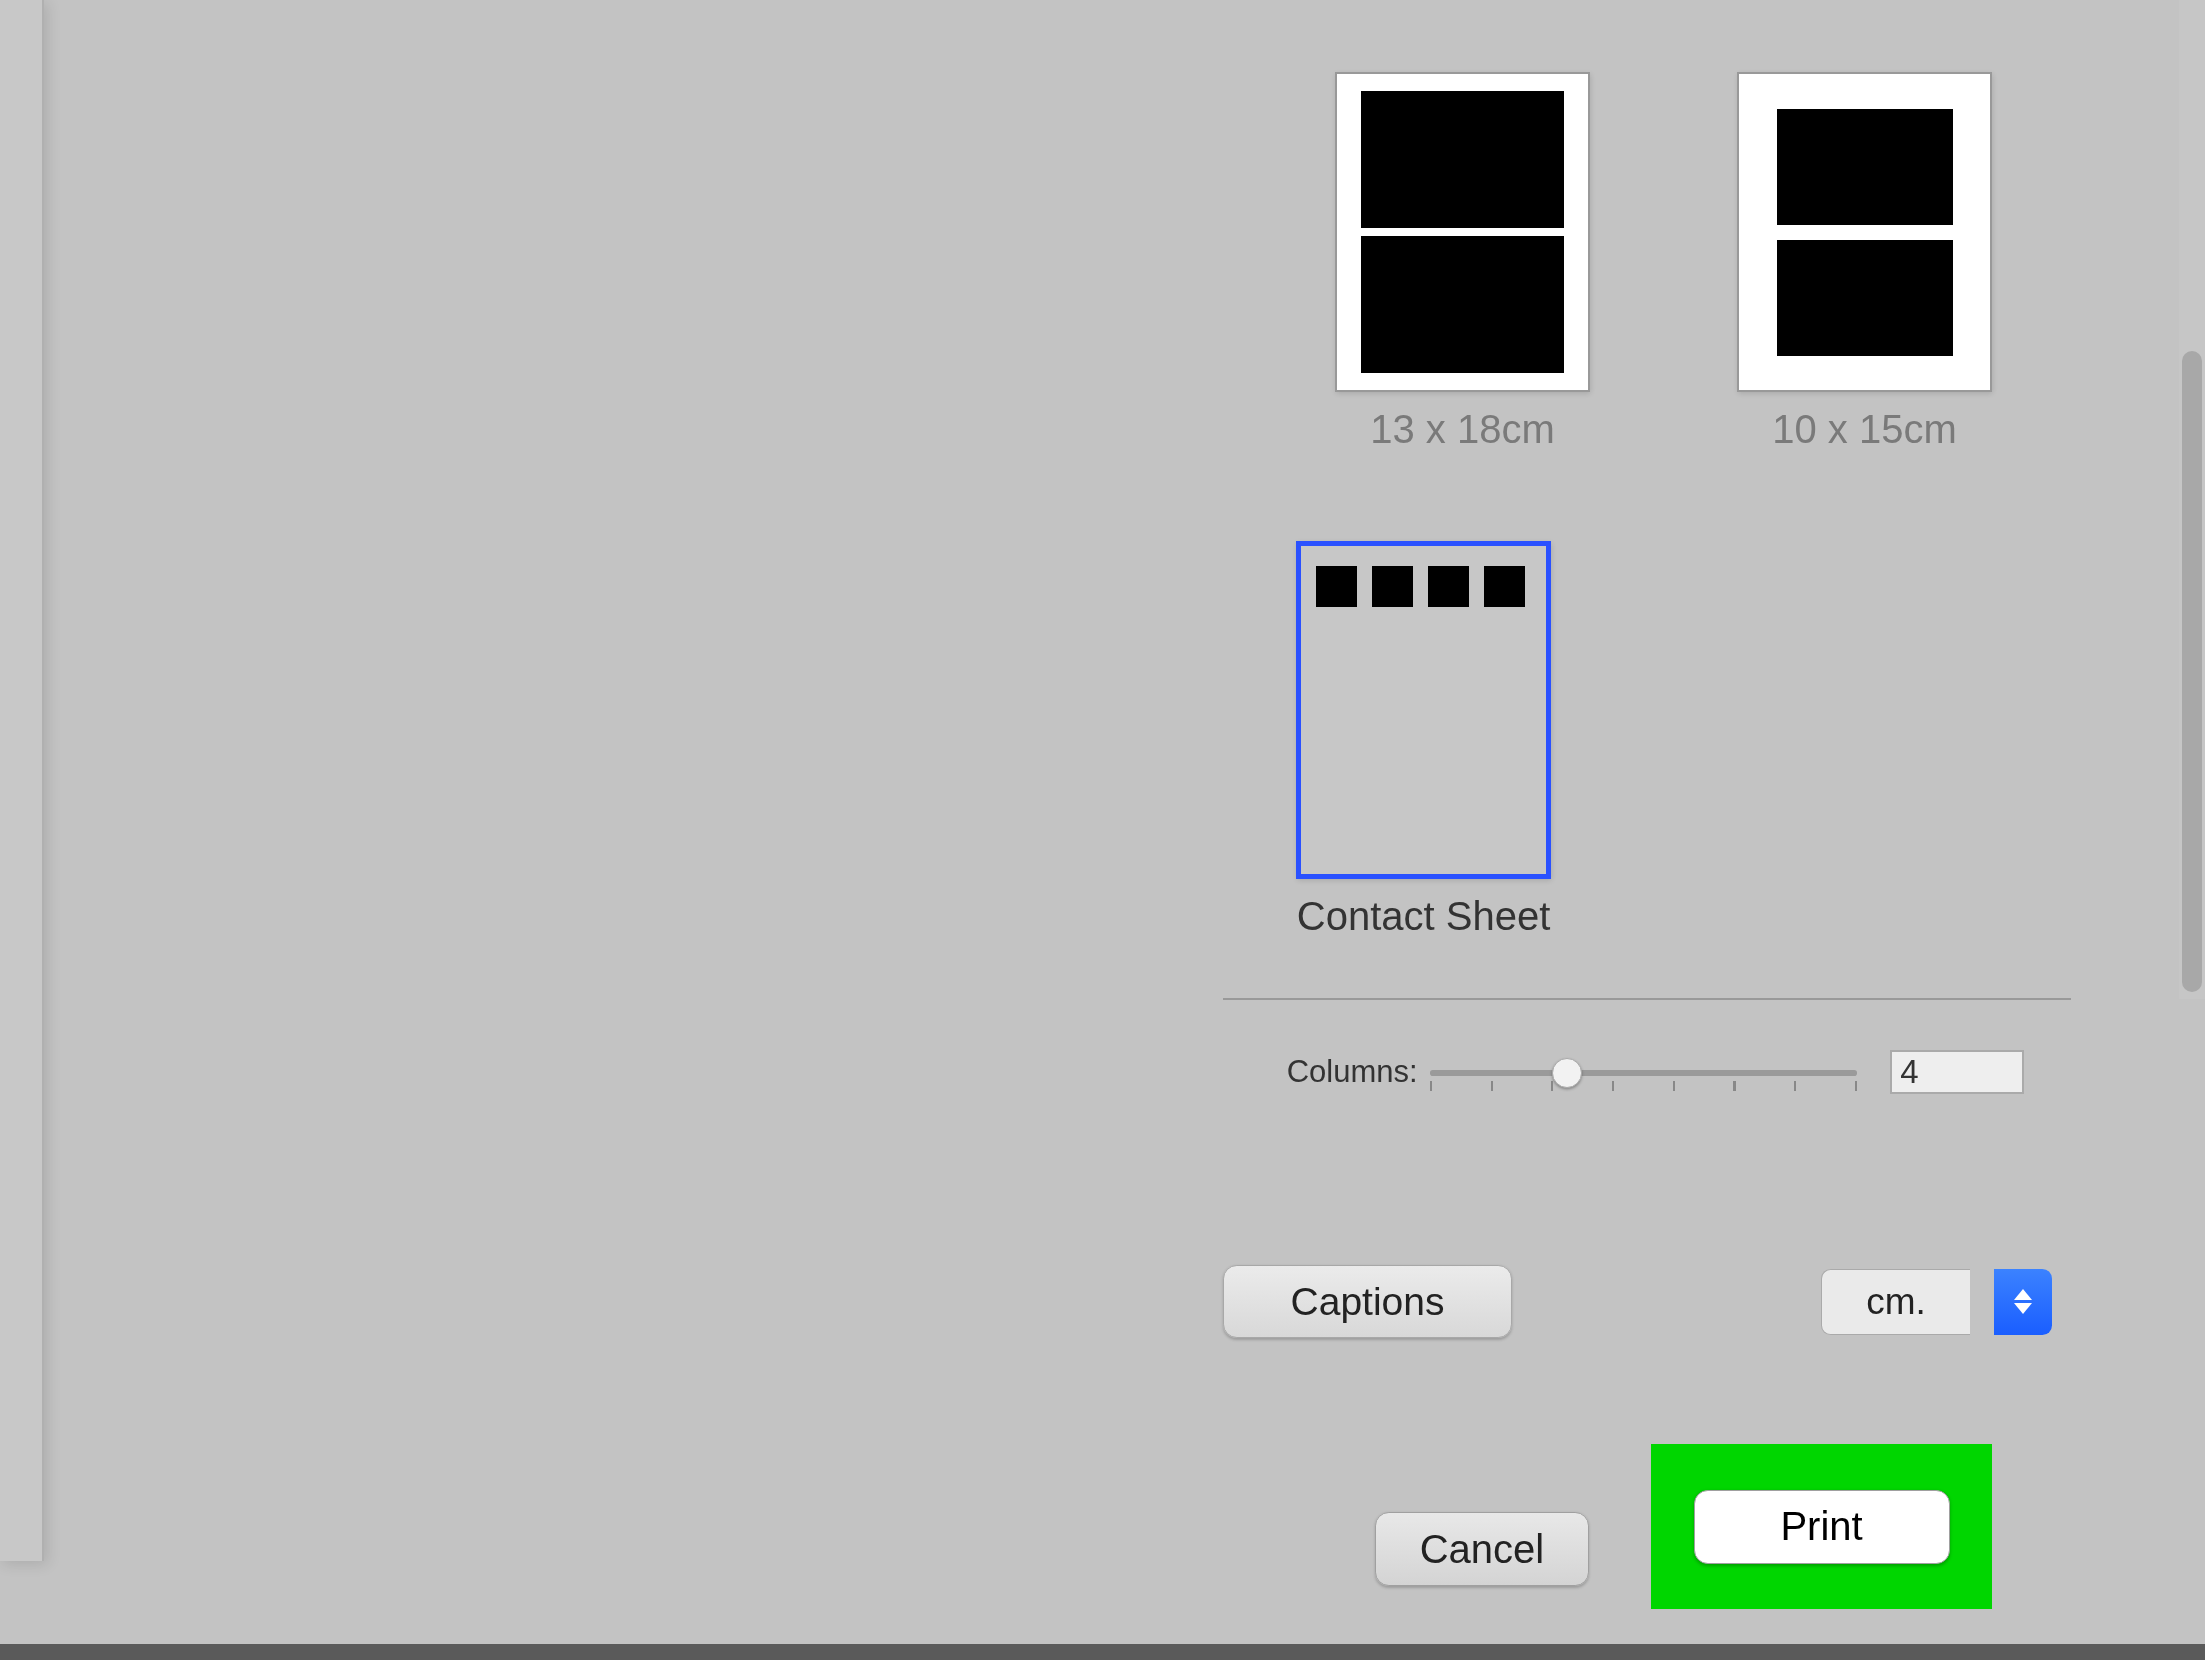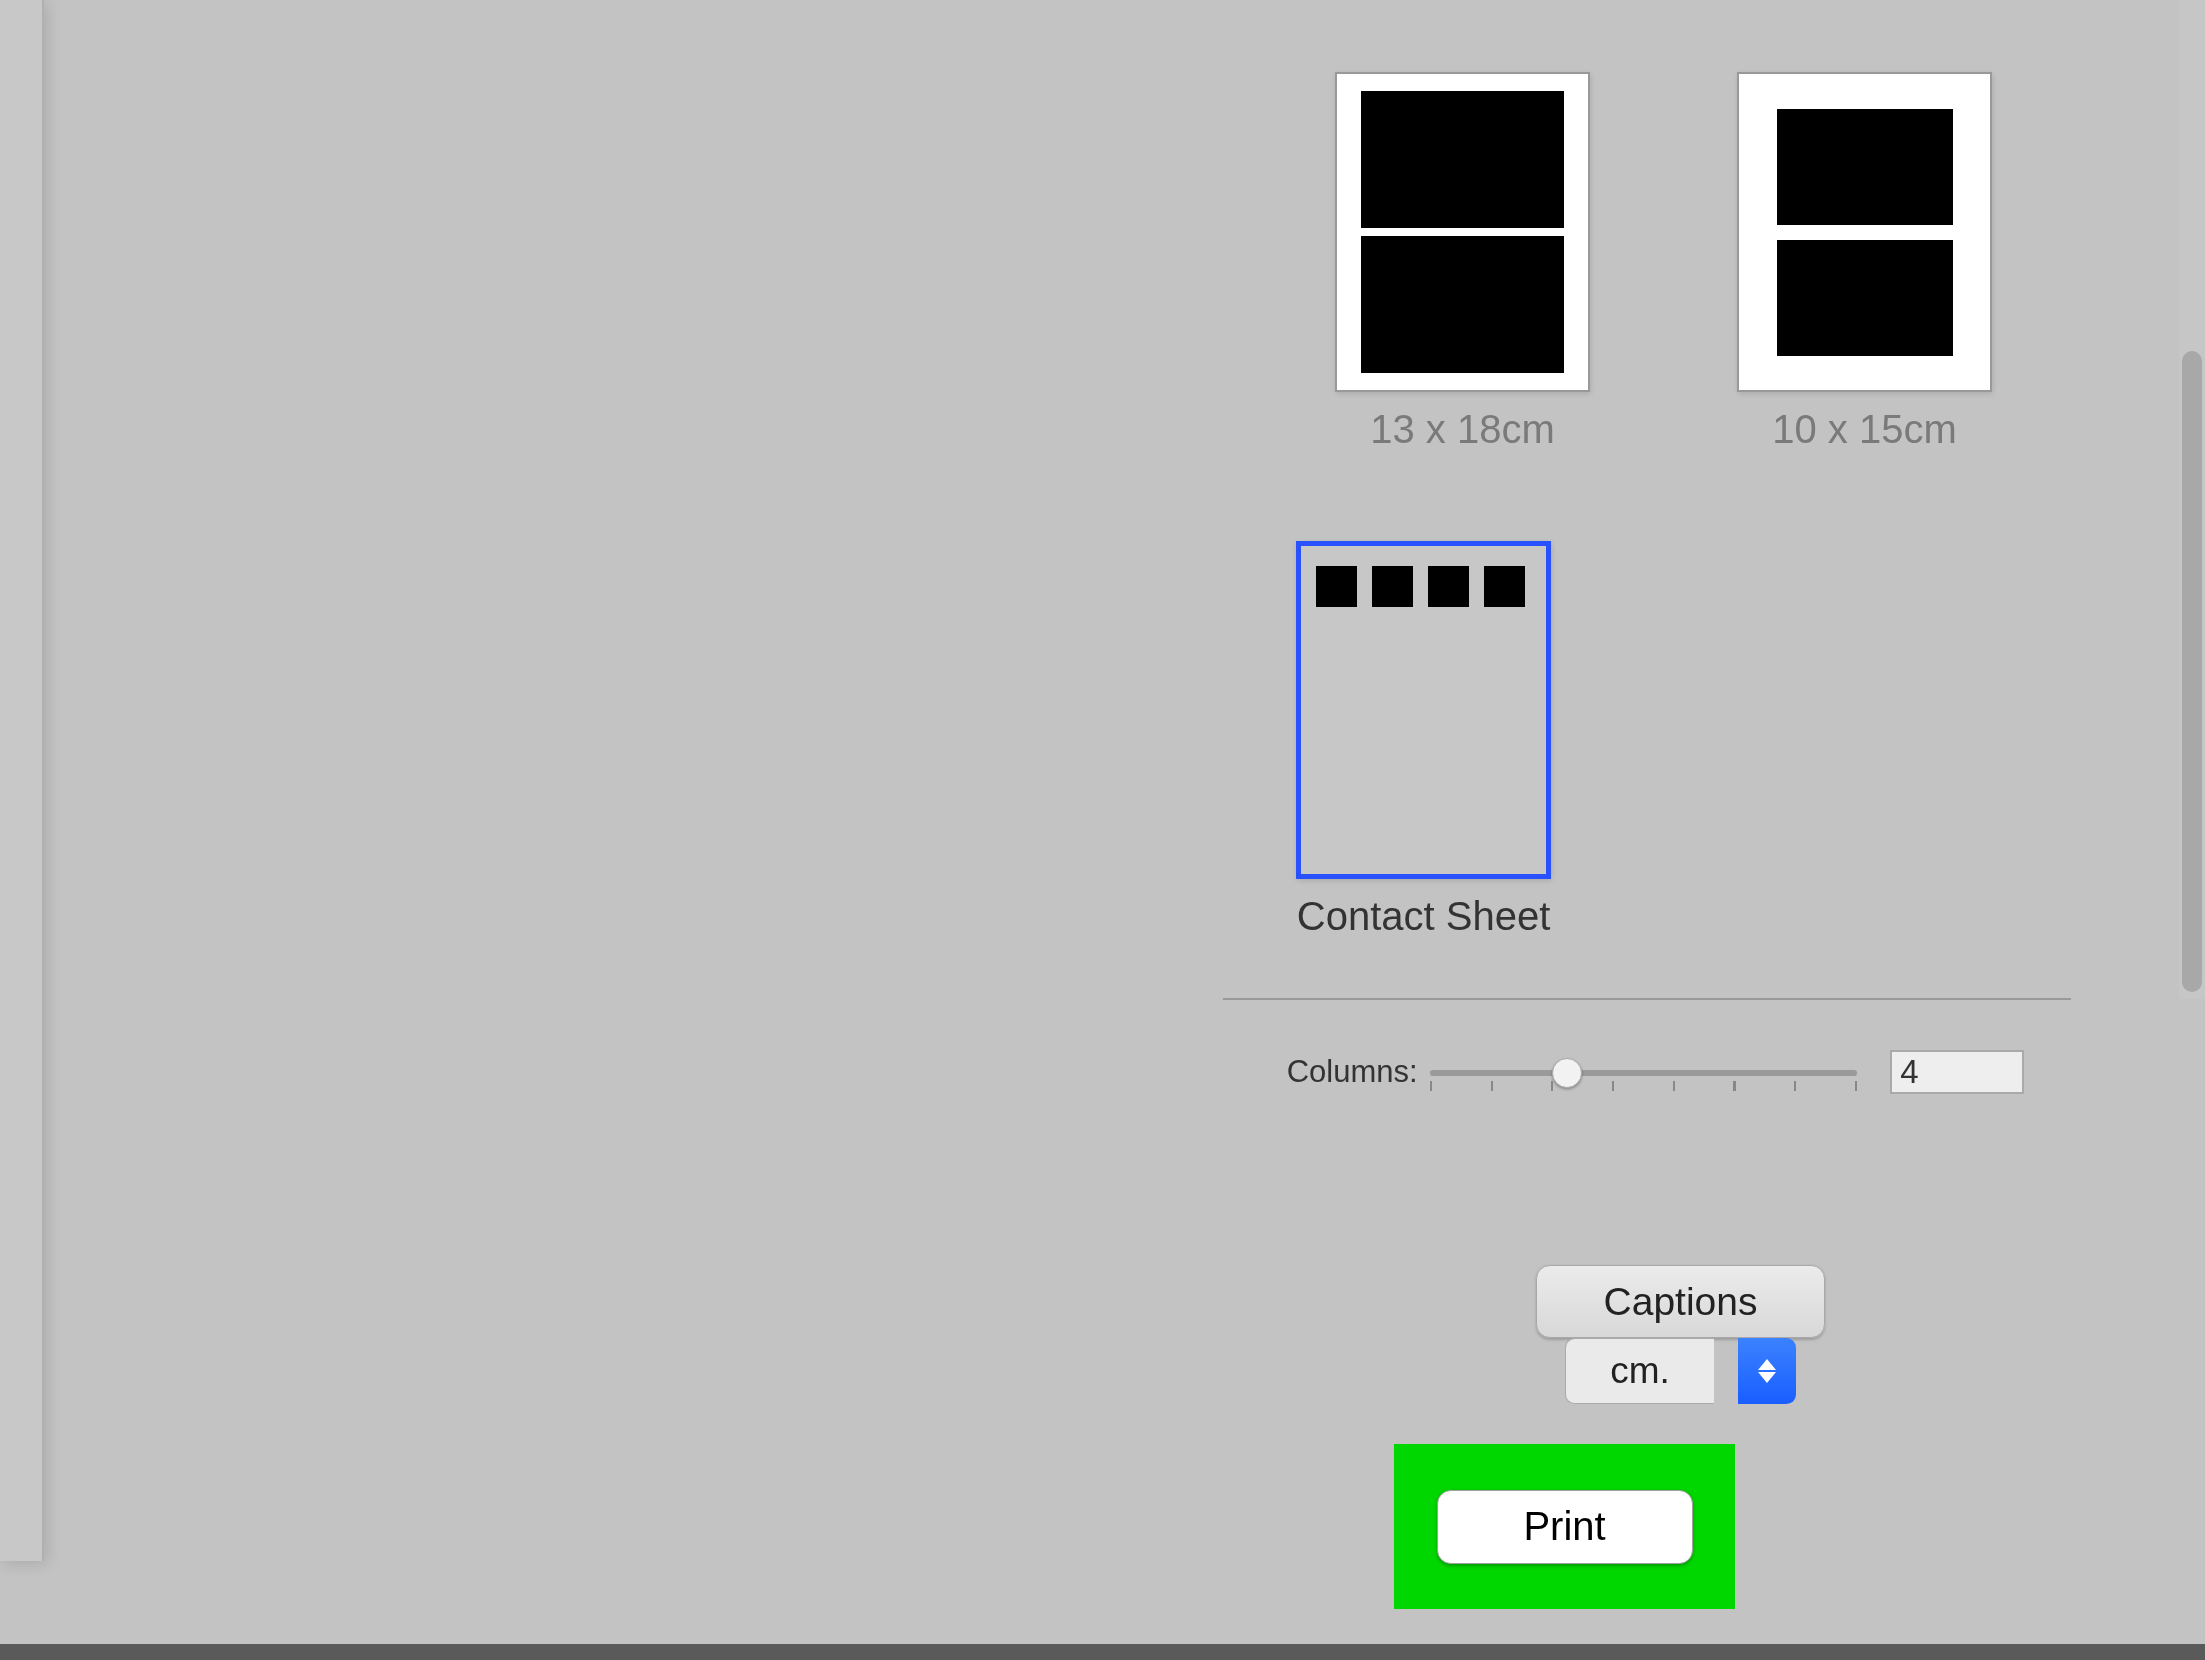--- a/index.html
+++ b/index.html
@@ -177,27 +177,26 @@
       background: #eee;
       border: 2.1px solid #aaa;
       font-size: 33px;
       color: #333;
       padding: 4.1px 8.3px;
       display: flex;
       align-items: center;
     }
     .secondary-row {
       position: absolute;
-      left: 1266px;
+      left: 1223px;
       top: 1265px;
       width: 829px;
       display: flex;
       justify-content: space-between;
       align-items: center;
-      flex-direction: column;
     }
     .captions-btn {
       width: 289px;
       height: 73px;
       background: linear-gradient(#ebebeb, #d8d8d8);
       border: 1.4px solid #a8a8a8;
       border-radius: 13.8px;
       font-size: 39px;
       color: #222;
       box-shadow: 0 1.4px 2.8px rgba(0,0,0,0.2);
@@ -356,19 +355,20 @@
   <div class="unit-select">
     <div class="unit-label">cm.</div>
     <div class="unit-stepper">
       <div class="chev chev-up"></div>
       <div class="chev chev-down"></div>
     </div>
   </div>
 </div>
 
 <div class="button-row">
+  <button class="cancel-btn">Cancel</button>
   <div class="print-highlight">
     <button class="print-btn">Print</button>
   </div>
 </div>
 
 <div class="bottom-bar"></div>
 
 
 </body></html>

